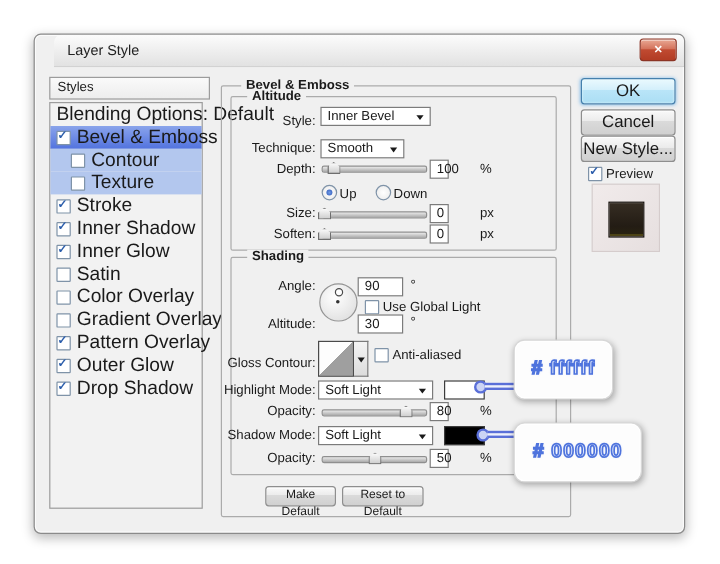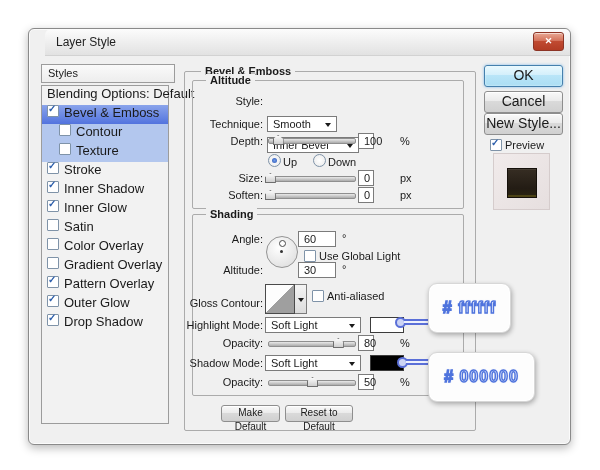--- a/index.html
+++ b/index.html
@@ -16,22 +16,22 @@
   #title{position:absolute;left:11px;top:6px;font-size:12px;color:#222;}
   #close-btn{position:absolute;top:3px;right:6px;width:29px;height:17px;border-radius:3px;
              background:linear-gradient(#e9a894,#d4735c 45%,#c04a31 50%,#b23c24);
              border:1px solid #8c3425;box-shadow:inset 0 1px 0 rgba(255,255,255,.55);
              color:#fff;font-size:9px;font-weight:bold;text-align:center;line-height:16px;}
   
   .boxed{border:1px solid #9c9c9c;background:#f2f2f2;}
   #styles-header{position:absolute;left:12px;top:35px;width:126px;height:17px;line-height:17px;
                  padding-left:6px;background:linear-gradient(#fafafa,#ededed);}
   #styles-list{position:absolute;left:12px;top:56px;width:128px;height:339px;box-sizing:border-box;}
-  .style-row{display:flex;align-items:flex-start;height:19px;padding-left:5px;gap:5px;
-             font-size:13px;white-space:nowrap;}
+  .style-row{display:flex;align-items:center;height:19px;padding-left:5px;gap:5px;
+             font-size:16px;white-space:nowrap;}
   .style-row.sub{padding-left:17px;background:#b3c7ee;}
   .style-row.selected{background:linear-gradient(#8aa4eb,#5273de);}
   .cb{display:inline-block;width:10px;height:10px;background:#fff;border:1px solid #7f93a8;
       border-radius:1px;position:relative;flex:0 0 auto;}
   .cb.checked::after{content:"✓";position:absolute;left:0px;top:-3px;font-size:10px;
                      font-weight:bold;color:#2b5dab;}
   
   .group{position:absolute;border:1px solid #ababab;border-radius:2px;}
   .group-label{position:absolute;top:-7px;background:#f0f0f0;padding:0 4px;font-weight:bold;}
   
@@ -171,21 +171,21 @@
 
     <div class="group" style="left:155px;top:42px;width:290px;height:358px;">
       <span class="group-label" style="left:16px;">Bevel &amp; Emboss</span>
     </div>
 
     <div class="group" style="left:163px;top:51px;width:270px;height:127px;">
       <span class="group-label" style="left:13px;">Altitude</span>
     </div>
 
     <span class="flabel" style="top:66px;">Style:</span>
-    <div class="dropdown" style="left:238px;top:60px;width:92px;margin-top:48px;">
+    <div class="dropdown" style="left:238px;top:60px;width:92px;">
       <span>Inner Bevel</span>
       <span class="caret"></span>
     </div>
 
     <span class="flabel" style="top:89px;">Technique:</span>
     <div class="dropdown" style="left:238px;top:87px;width:70px;">
       <span>Smooth</span>
       <span class="caret"></span>
     </div>
 
@@ -213,21 +213,21 @@
       <div class="thumb" style="left: calc(1% - 5px);"></div>
     </div>
     <div class="vbox" style="left:329px;top:158px;">0</div>
     <span class="unit" style="left:371px;top:160px;">px</span>
 
     <div class="group" style="left:163px;top:185px;width:270px;height:180px;">
       <span class="group-label" style="left:13px;">Shading</span>
     </div>
 
     <span class="flabel" style="top:204px;">Angle:</span>
-    <div class="vbox" style="left:269px;top:202px;width:38px;">60</div>
+    <div class="vbox" style="left:269px;top:202px;width:38px;">90</div>
     <span class="unit" style="left:313px;top:203px;">°</span>
 
     <div id="dial">
       <span id="dial-marker"></span>
       <span id="dial-center"></span>
     </div>
 
     <span class="checkbox" style="left:275px;top:221px;"></span>
     <span class="unit" style="left:290px;top:221px;">Use Global Light</span>
 

